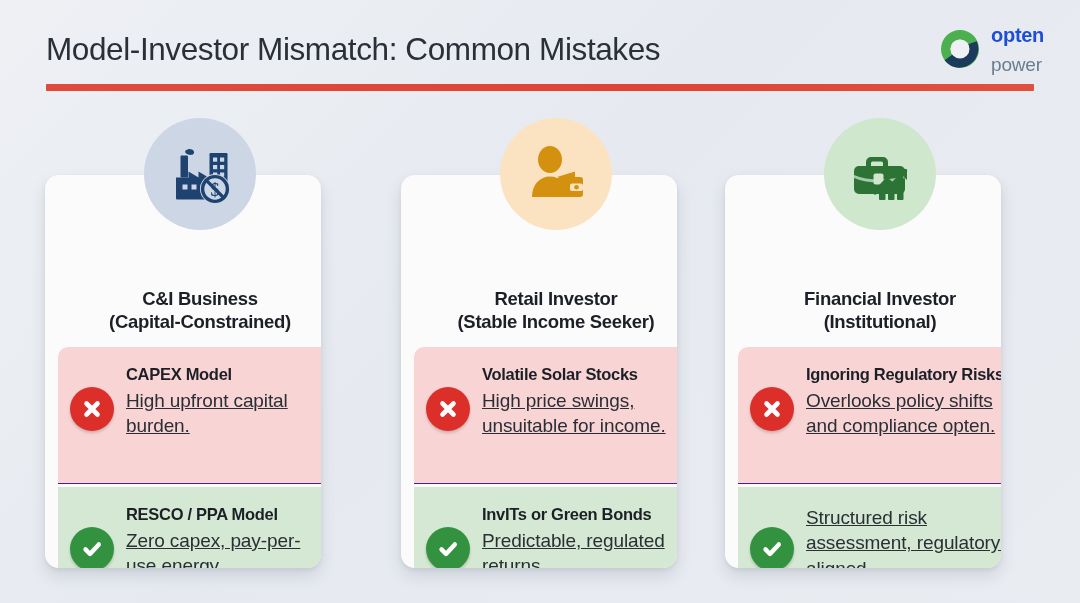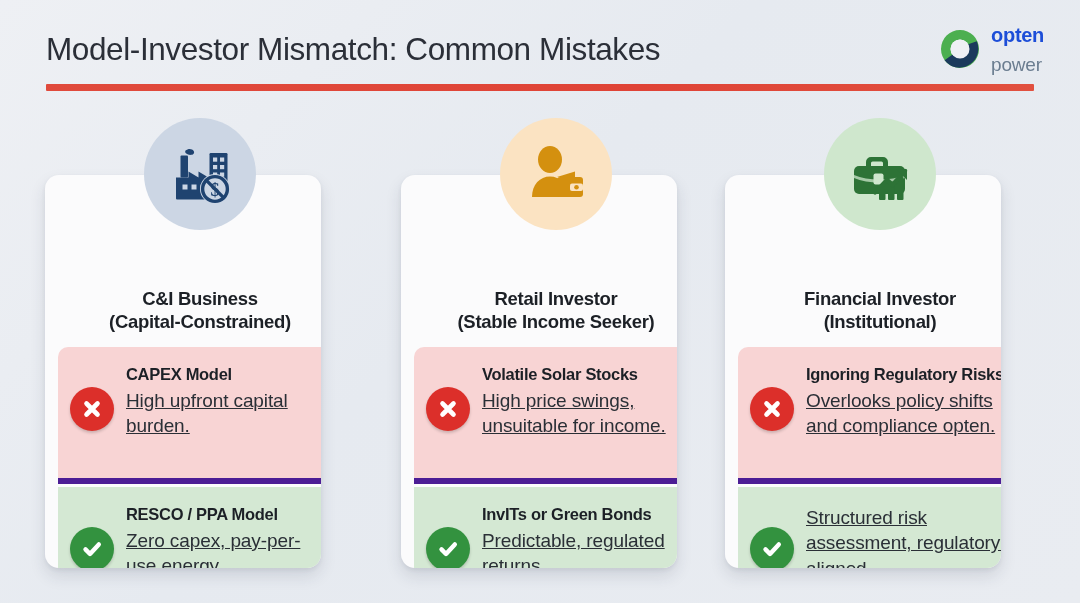--- a/index.html
+++ b/index.html
@@ -138,21 +138,21 @@
     width: 284px;
     display: flex;
     align-items: flex-start;
     padding: 14px 12px 12px 12px;
   }
   .panel-bad {
     top: 172px;
     height: 137px;
     background: #f8d4d4;
     border-radius: 10px 10px 0 0;
-    border-bottom: 6px solid #4c1d95;
+    border-bottom: 1px solid #4c1d95;
   }
   .panel-good {
     top: 312px;
     height: 128px;
     background: #d4e8d3;
     border-radius: 0 0 10px 10px;
   }
 
   .status-icon {
     flex: 0 0 auto;

